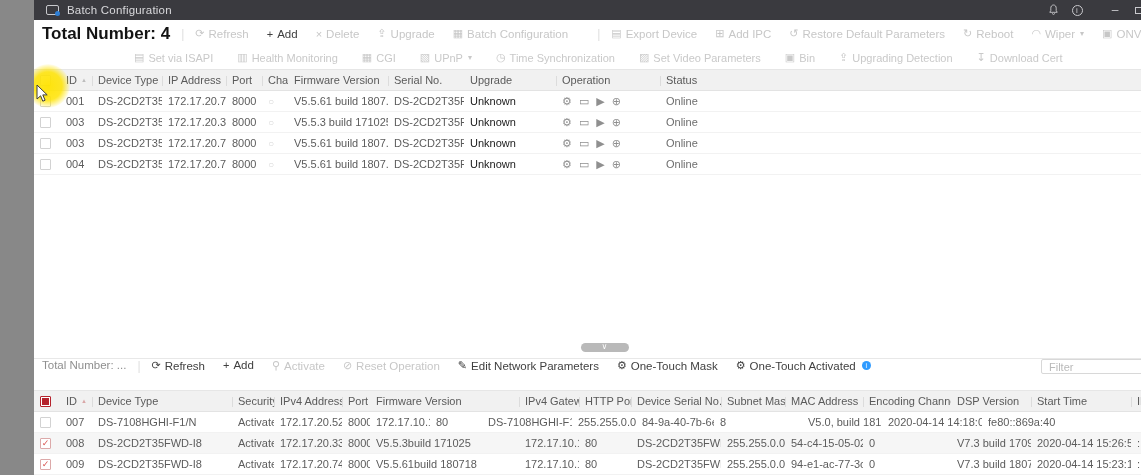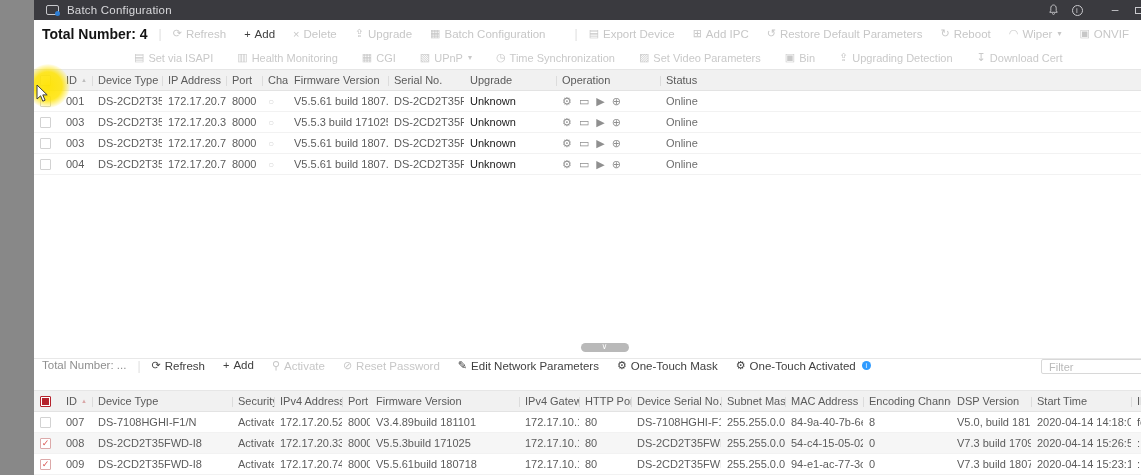--- a/index.html
+++ b/index.html
@@ -14,21 +14,21 @@
   .tb-right { margin-left:auto; display:flex; align-items:center; height:100%; }
   .tb-ico { width:24px; height:20px; display:flex; align-items:center; justify-content:center; color:#c9c9cd; font-size:11px; cursor:default; }
   .info-circle { width:11px; height:11px; border:1px solid #c9c9cd; border-radius:50%; font-size:8px; line-height:9px; text-align:center; color:#c9c9cd; }
   .win-ctrls { display:flex; margin-left:14px; }
   .restore-box { width:8px; height:7px; border:1px solid #c9c9cd; }
   .min-glyph { font-size:12px; }
   .close-glyph { font-size:12px; }
 
   
   .toolbar1 { height:27px; display:flex; align-items:center; padding:0 8px; font-size:11.5px; background:#fff; }
-  .total-label { font-size:14px; font-weight:bold; color:#141414; white-space:nowrap; }
+  .total-label { font-size:17px; font-weight:bold; color:#141414; white-space:nowrap; }
   .sep { color:#dedede; margin:0 11px; font-size:12px; }
   .tool-item { display:flex; align-items:center; gap:4px; margin-right:18px; color:#3f3f3f; white-space:nowrap; cursor:default; }
   .tool-item .g { font-size:11px; }
   .tool-item.disabled { color:#c7c7c7; }
   .tool-item .caret { font-size:8px; margin-left:1px; }
   .flexspacer { flex:1; }
 
   .filterbox { position:relative; margin-left:12px; }
   .filterbox input { width:126px; height:15px; border:1px solid #d8d8d8; border-radius:2px; padding:0 20px 0 7px; font-size:11px; font-family:inherit; color:#444; outline:none; }
   .filterbox input::placeholder { color:#b9b9b9; }
@@ -336,21 +336,21 @@
     <span class="tool-item">
         <span class="g">+</span>
         <span>Add</span>
       </span>
     <span class="tool-item disabled">
         <span class="g">⚲</span>
         <span>Activate</span>
       </span>
     <span class="tool-item disabled">
         <span class="g">⊘</span>
-        <span>Reset Password</span>
+        <span>Reset Operation</span>
       </span>
     <span class="tool-item">
         <span class="g">✎</span>
         <span>Edit Network Parameters</span>
       </span>
     <span class="tool-item">
         <span class="g">⚙</span>
         <span>One-Touch Mask</span>
       </span>
     <span class="tool-item">
@@ -396,21 +396,20 @@
 
     <div class="trow">
       <div class="cell d0">
           <span class="cb"></span>
         </div>
       <div class="cell d1">007</div>
       <div class="cell d2">DS-7108HGHI-F1/N</div>
       <div class="cell d3">Activated</div>
       <div class="cell d4">172.17.20.52</div>
       <div class="cell d5">8000</div>
-      <div class="cell d6">V3.4.89build 181101</div>
       <div class="cell d7">172.17.10.1</div>
       <div class="cell d8">80</div>
       <div class="cell d9">DS-7108HGHI-F1/...</div>
       <div class="cell d10">255.255.0.0</div>
       <div class="cell d11">84-9a-40-7b-6e...</div>
       <div class="cell d12">8</div>
       <div class="cell d13">V5.0, build 181025</div>
       <div class="cell d14">2020-04-14 14:18:06</div>
       <div class="cell d15">fe80::869a:40</div>
     </div>

